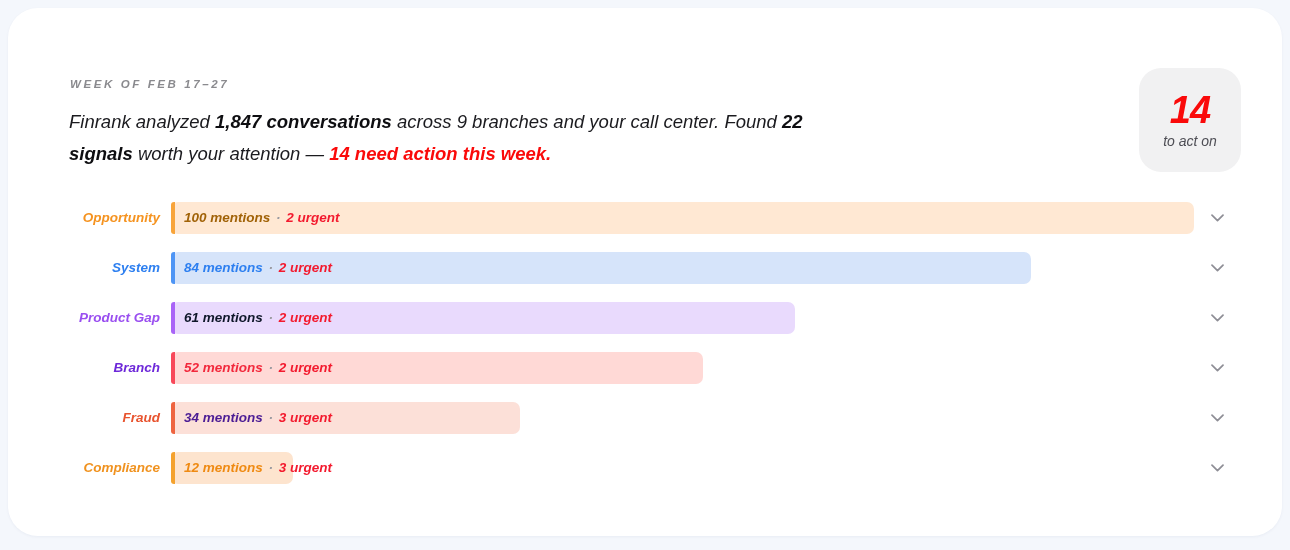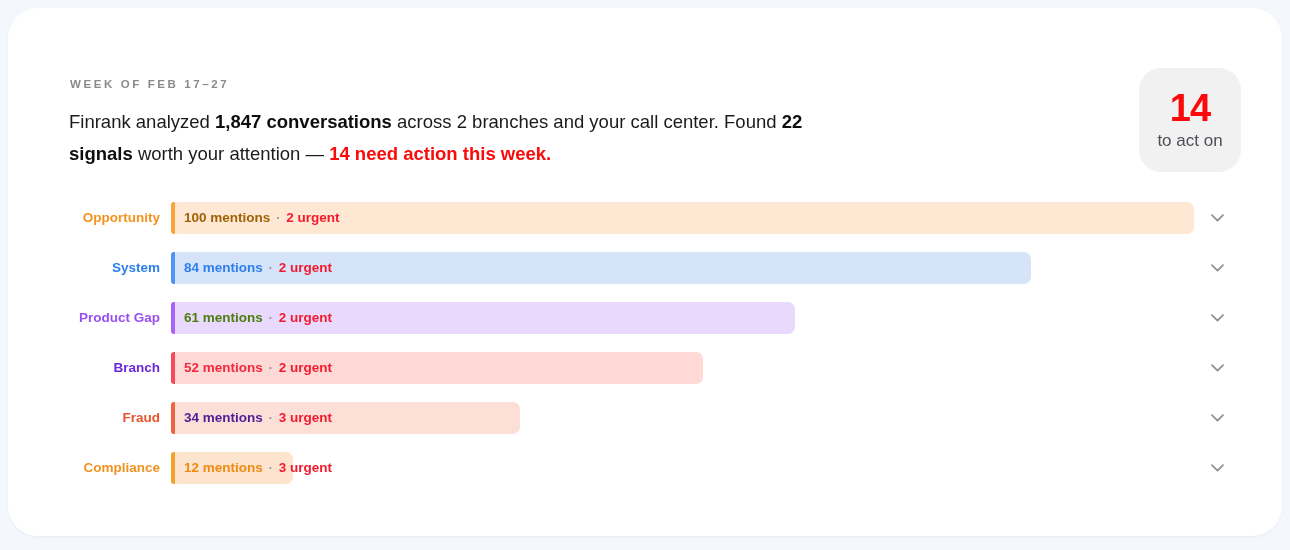--- a/index.html
+++ b/index.html
@@ -10,20 +10,21 @@
     width: 1290px;
     height: 550px;
     background: #F4F7FC;
     font-family: "Liberation Sans", sans-serif;
     overflow: hidden;
   }
   #root {
     position: relative;
     width: 1200px;
     height: 550px;
+    font-style: italic;
   }
   .card {
     position: absolute;
     left: 8px;
     top: 8px;
     width: 1274px;
     height: 528px;
     background: #FFFFFF;
     border-radius: 30px;
     box-shadow: 0 1px 3px rgba(20,40,90,0.05);
@@ -76,21 +77,21 @@
   }
   .badge-number {
     font-size: 38px;
     font-weight: bold;
     color: #FA0A0A;
     line-height: 1;
     letter-spacing: -1px;
   }
   .badge-caption {
     margin-top: 4px;
-    font-size: 17px;
+    font-size: 14px;
     color: #4E4E55;
   }
 
   
   .rows {
     position: absolute;
     left: 0;
     top: 194px;
     width: 1274px;
   }
@@ -165,21 +166,21 @@
 </style>
 </head>
 <body>
 
 <div id="root">
   <div class="card">
 
     <div class="eyebrow">WEEK OF FEB 17–27</div>
 
     <div class="headline">
-      <span>Finrank analyzed </span><b>1,847 conversations</b><span> across 2 branches and your call center. Found </span><b>22 signals</b><span> worth your attention — </span><span class="alert">14 need action this week.</span>
+      <span>Finrank analyzed </span><b>1,847 conversations</b><span> across 9 branches and your call center. Found </span><b>22 signals</b><span> worth your attention — </span><span class="alert">14 need action this week.</span>
     </div>
 
     <div class="badge">
       <div class="badge-number">14</div>
       <div class="badge-caption">to act on</div>
     </div>
 
     <div class="rows" id="rows">
         <div class="row">
           <div class="row-label" style="color: rgb(245, 147, 32); text-align: right;">Opportunity</div>
@@ -208,21 +209,21 @@
               <path d="M1 1.2 L6.5 6.6 L12 1.2" fill="none" stroke="#8E8E96" stroke-width="1.7" stroke-linecap="round" stroke-linejoin="round"></path>
             </svg>
           </div>
         </div>
         <div class="row">
           <div class="row-label" style="color: rgb(154, 79, 240); text-align: right;">Product Gap</div>
           <div class="bar-track">
             <div class="bar" style="width: 624px; background: rgb(233, 218, 253);">
               <div class="bar-accent" style="background: rgb(169, 100, 247);"></div>
             </div>
-            <div class="bar-text"><span style="color: #4d7c0f; text-align: right;">61 mentions</span><span class="bar-sep">&nbsp;·&nbsp;</span><span class="bar-urgent">2 urgent</span></div>
+            <div class="bar-text"><span style="color: #0f172a; text-align: right;">61 mentions</span><span class="bar-sep">&nbsp;·&nbsp;</span><span class="bar-urgent">2 urgent</span></div>
           </div>
           <div class="chevron">
             <svg width="13" height="8" viewBox="0 0 13 8">
               <path d="M1 1.2 L6.5 6.6 L12 1.2" fill="none" stroke="#8E8E96" stroke-width="1.7" stroke-linecap="round" stroke-linejoin="round"></path>
             </svg>
           </div>
         </div>
         <div class="row">
           <div class="row-label" style="color: #6d28d9;">Branch</div>
           <div class="bar-track">

